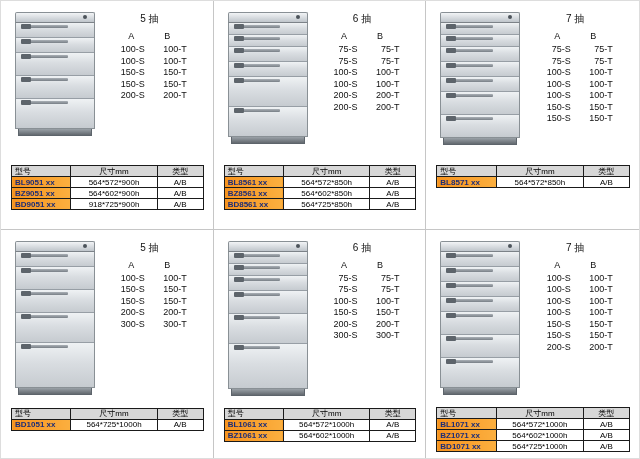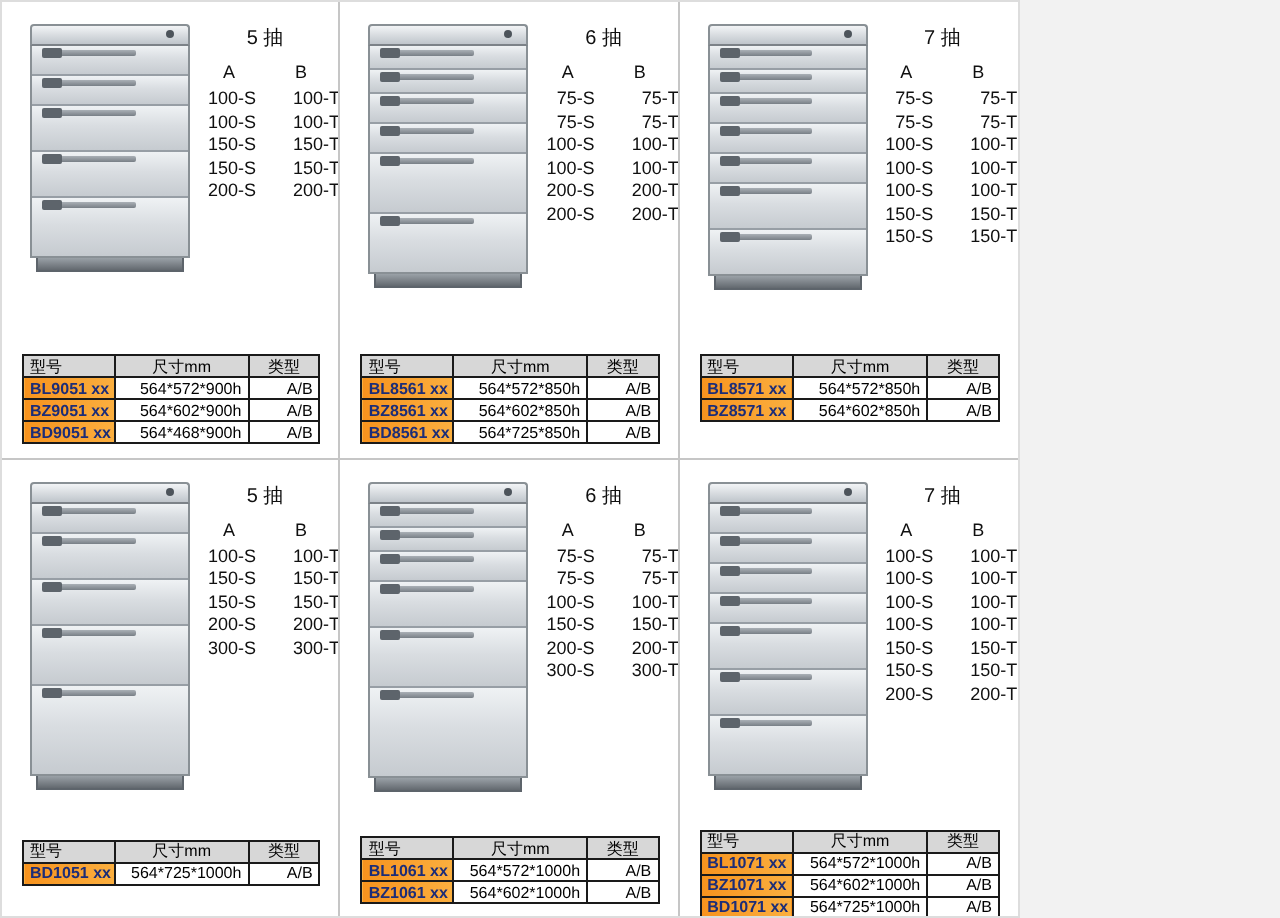--- a/index.html
+++ b/index.html
@@ -1,17 +1,17 @@
 <!DOCTYPE html>
 <html><head>
 <meta charset="utf-8">
 <style>
   html,body{margin:0;padding:0;}
   body{font-family:"Liberation Sans","DejaVu Sans",sans-serif;background:#f2f2f2;}
-  .page{width:510px;height:459px;background:#ffffff;border:1px solid #dddddd;box-sizing:border-box;overflow:hidden;}
+  .page{width:640px;height:459px;background:#ffffff;border:1px solid #dddddd;box-sizing:border-box;overflow:hidden;}
   .grid{display:grid;grid-template-columns:repeat(3,1fr);grid-template-rows:repeat(2,1fr);width:100%;height:100%;}
   .panel{border-right:1px solid #c6c6c6;border-bottom:1px solid #c6c6c6;box-sizing:border-box;
          padding:8px 9px 6px 10px;display:flex;flex-direction:column;overflow:hidden;background:#fff;}
   .panel:nth-child(3n){border-right:none;}
   .panel:nth-child(n+4){border-bottom:none;}
   .panel-top{display:flex;align-items:flex-start;}
   .panel:nth-child(-n+3) .panel-top{height:148px;}
   .panel:nth-child(n+4)  .panel-top{height:162px;}
 
   
@@ -32,26 +32,26 @@
 
   
   .specs{flex:1;padding-top:1px;font-size:9px;color:#101010;}
   .spec-title{text-align:center;font-size:10px;margin:2px 0 5px 0;}
   .spec-cols{display:flex;justify-content:center;gap:30px;margin-bottom:3px;}
   .spec-list{display:flex;flex-direction:column;}
   .spec-row{display:flex;justify-content:center;gap:9px;line-height:11.5px;}
   .spec-row span{display:inline-block;width:33px;text-align:right;white-space:nowrap;}
 
   
-  .spec-table{width:100%;border-collapse:collapse;table-layout:fixed;font-size:8px;margin-top:20px;}
+  .spec-table{width:100%;border-collapse:collapse;table-layout:fixed;font-size:8px;margin-top:8px;}
   .spec-table th,.spec-table td{border:1px solid #1a1a1a;height:10px;line-height:9px;padding:0 3px;overflow:hidden;white-space:nowrap;}
   .spec-table th{background:#d7d7d7;font-weight:normal;text-align:center;}
   .spec-table th.h-model{text-align:left;}
   td.model-cell{background:linear-gradient(90deg,#f7931e,#fbaf3f);color:#1c2d78;font-weight:bold;text-align:left;}
-  td.size-cell,td.type-cell{text-align:right;background:#ffffff;}
+  td.size-cell,td.type-cell{text-align:center;background:#ffffff;}
 </style>
 </head>
 <body>
 
 <div class="page">
   <div class="grid">
   <section class="panel">
     <div class="panel-top">
       <div class="cabinet">
         <div class="cab-cap">
@@ -125,21 +125,21 @@
               <td class="size-cell">564*572*900h</td>
               <td class="type-cell">A/B</td>
             </tr>
             <tr>
               <td class="model-cell">BZ9051 xx</td>
               <td class="size-cell">564*602*900h</td>
               <td class="type-cell">A/B</td>
             </tr>
             <tr>
               <td class="model-cell">BD9051 xx</td>
-              <td class="size-cell">564*468*900h</td>
+              <td class="size-cell">918*725*900h</td>
               <td class="type-cell">A/B</td>
             </tr>
           </tbody>
     </table>
   </section>
 
   <section class="panel">
     <div class="panel-top">
       <div class="cabinet">
         <div class="cab-cap">
@@ -315,25 +315,20 @@
           <th>尺寸mm</th>
           <th>类型</th>
         </tr>
       </thead>
       <tbody>
             <tr>
               <td class="model-cell">BL8571 xx</td>
               <td class="size-cell">564*572*850h</td>
               <td class="type-cell">A/B</td>
             </tr>
-            <tr>
-              <td class="model-cell">BZ8571 xx</td>
-              <td class="size-cell">564*602*850h</td>
-              <td class="type-cell">A/B</td>
-            </tr>
           </tbody>
     </table>
   </section>
 
   <section class="panel">
     <div class="panel-top">
       <div class="cabinet">
         <div class="cab-cap">
           <span class="lock-icon"></span>
         </div>

